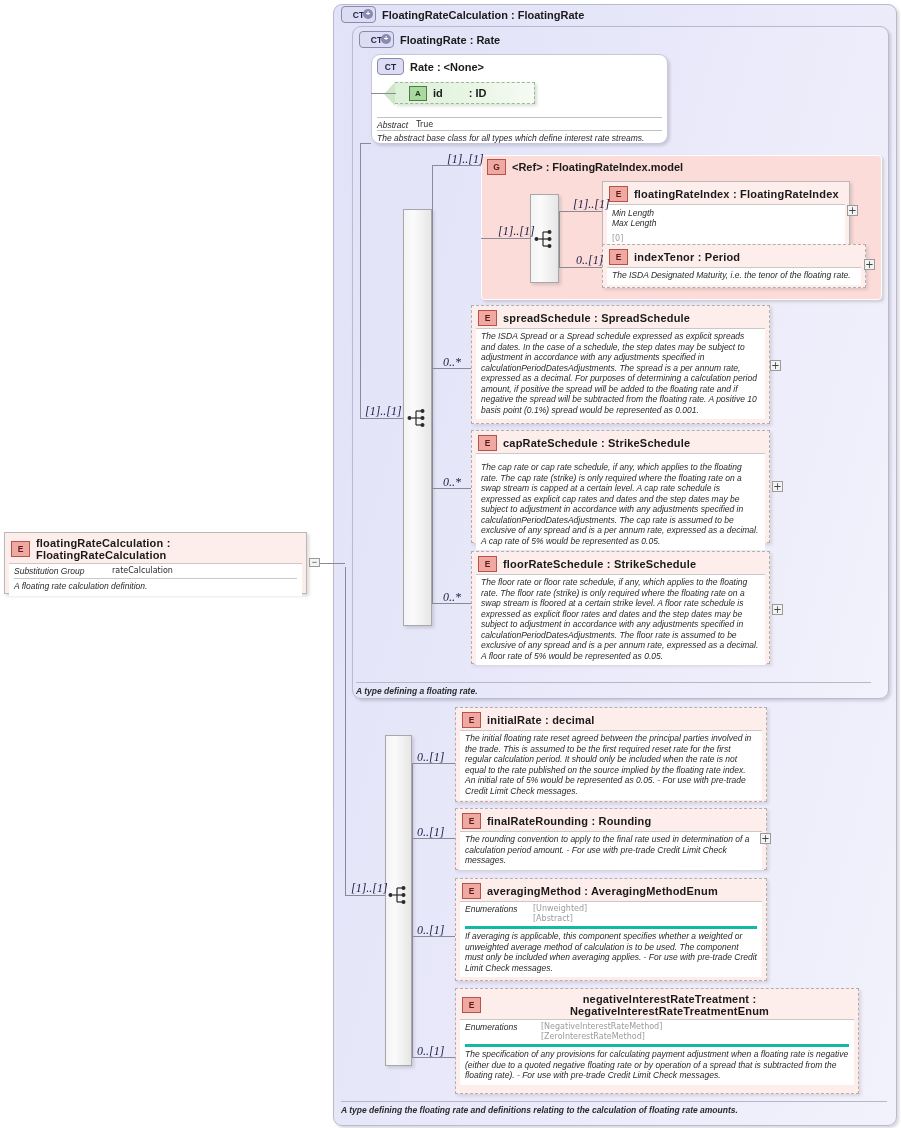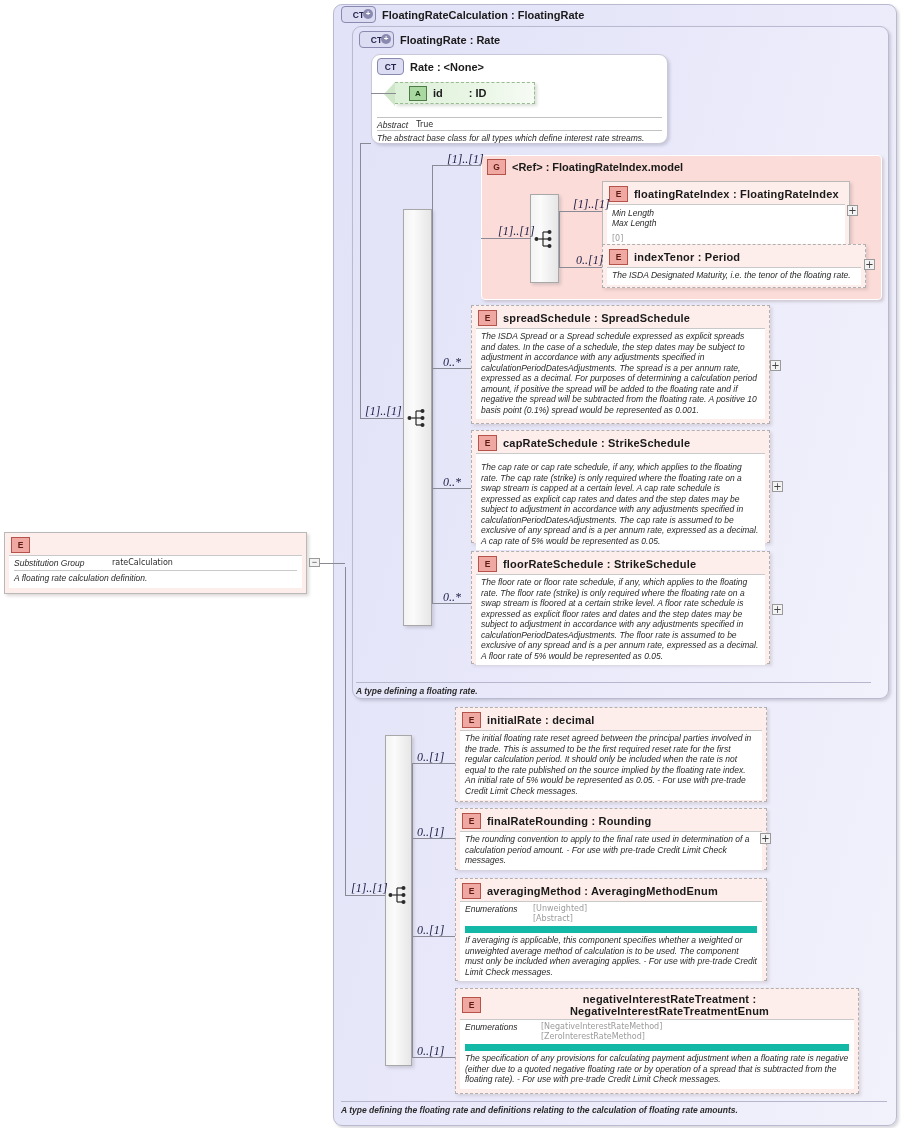--- a/index.html
+++ b/index.html
@@ -27,21 +27,21 @@
   .node.solid{border:1px solid #b9b9b9;background:#fdeeec;
               box-shadow:2px 2px 3px rgba(140,120,120,.28);}
   .node.dashed{border:1px dashed #b0b0b0;
               box-shadow:2px 2px 3px rgba(140,120,120,.22);}
   .node .hdr{display:flex;align-items:center;padding:4px 6px 3px 6px;
              white-space:normal;}
   .node .ttl{font-size:11px;font-weight:bold;color:#1a1a1a;letter-spacing:.2px;}
   .node .body{background:#ffffff;margin:0 4px 4px 4px;padding:3px 5px 4px 5px;}
   .node .desc{font-size:8.5px;font-style:italic;color:#2a2a2a;line-height:1.24;}
   .facets{font-size:8.5px;color:#2a2a2a;display:flex;gap:6px;
-          border-bottom:7px solid #14b8a6;padding-bottom:2px;margin-bottom:2px;}
+          border-bottom:3px solid #14b8a6;padding-bottom:2px;margin-bottom:2px;}
   .facets .k{font-style:italic;width:62px;flex:none;}
   .facets .v{color:#9b9b9b;font-family:"DejaVu Sans",sans-serif;font-size:8px;}
   .facets .v div{line-height:1.25;}
 
   
   .badge{flex:none;display:inline-flex;align-items:center;justify-content:center;
          font-size:8.5px;font-weight:bold;margin-right:6px;}
   .b-E{width:17px;height:14px;background:#f0a9a2;border:1px solid #b5534a;color:#5e1a14;}
   .b-G{width:17px;height:14px;background:#f0a9a2;border:1px solid #b5534a;color:#5e1a14;}
   .b-CT{width:25px;height:15px;border:1px solid #8a8ab0;border-radius:4px;
@@ -362,20 +362,21 @@
     <div class="desc">The specification of any provisions for calculating payment adjustment when a floating rate is negative (either due to a quoted negative floating rate or by operation of a spread that is subtracted from the floating rate). - For use with pre-trade Credit Limit Check messages.</div>
   </div>
 </div>
 <div class="abs card" style="left:417px;top:1044px;">
   <span>0..[1]</span>
 </div>
 
 <div class="abs node solid" style="left:4px;top:532px;width:303px;height:62px;">
   <div class="hdr">
     <span class="badge b-E">E</span>
+    <span class="ttl">floatingRateCalculation : FloatingRateCalculation</span>
   </div>
   <div class="body" style="border-top:1px solid #c9c9c9;margin-top:-1px;padding-top:2px;">
     <div class="prop" style="border-bottom:1px solid #c9c9c9;padding-bottom:2px;margin-bottom:2px;">
       <span class="k" style="width:90px;">Substitution Group</span>
       <span class="v">rateCalculation</span>
     </div>
     <div class="desc">A floating rate calculation definition.</div>
   </div>
 </div>
 

